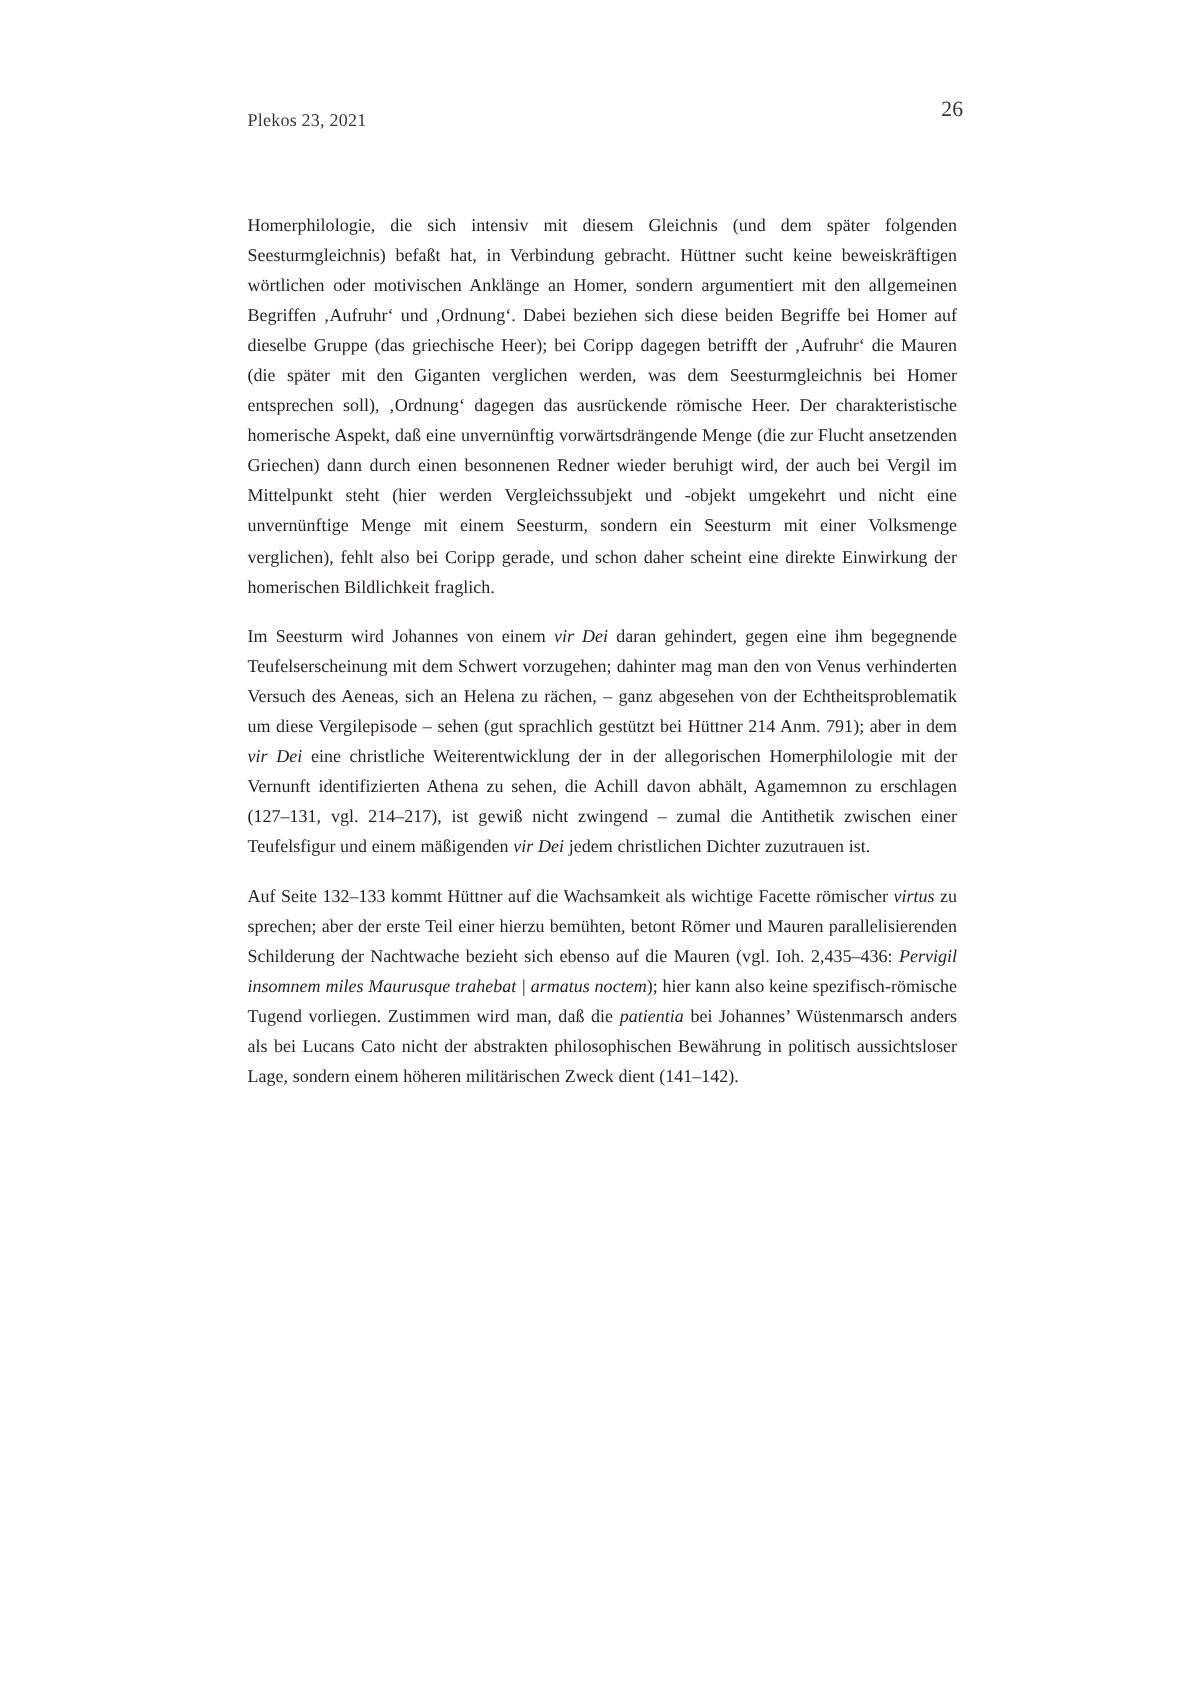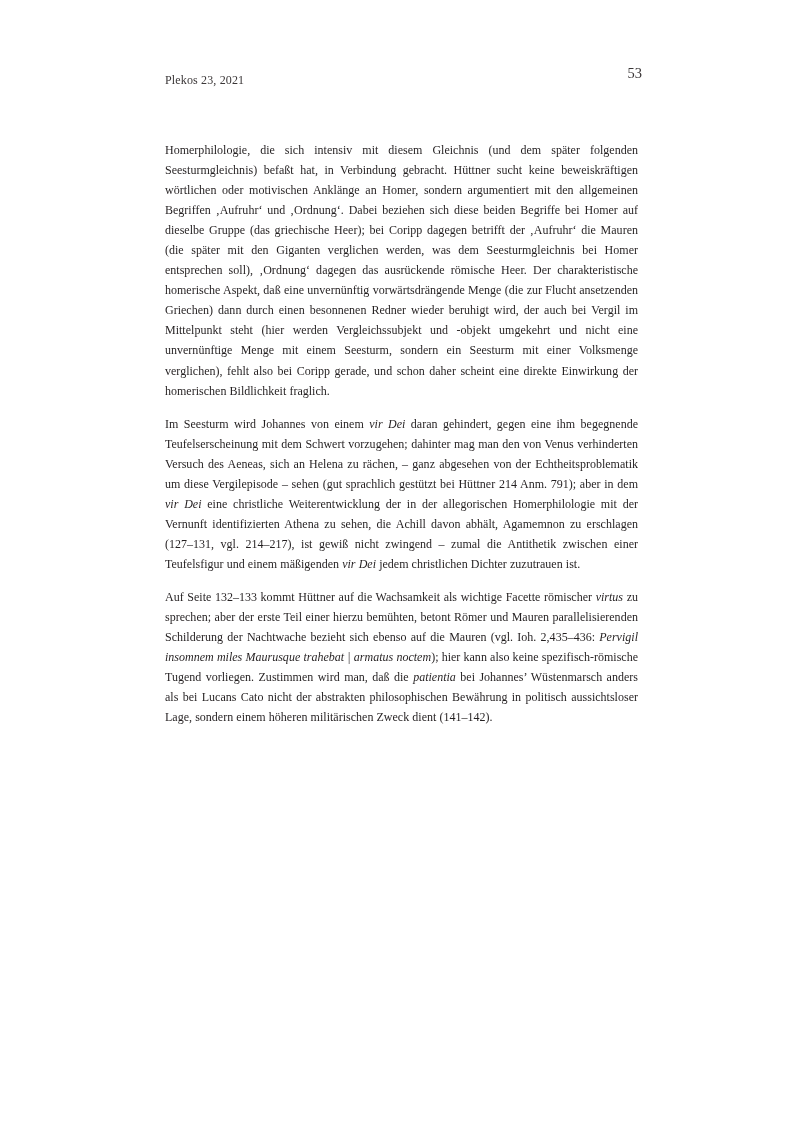--- a/index.html
+++ b/index.html
@@ -77,21 +77,21 @@
   .para em {
   }
 </style>
 </head>
 <body>
 
 <div class="page">
 
   <div class="running-head">
     <div class="running-head-title">Plekos 23, 2021</div>
-    <div class="running-head-folio">53</div>
+    <div class="running-head-folio">26</div>
   </div>
 
   <div class="textblock" id="textblock">
       <p class="para" id="para-1"><span>Homerphilologie, die sich intensiv mit diesem Gleichnis (und dem später folgenden Seesturmgleichnis) befaßt hat, in Verbindung gebracht. Hüttner sucht keine beweiskräftigen wörtlichen oder motivischen Anklänge an Homer, sondern argumentiert mit den allgemeinen Begriffen ‚Aufruhr‘ und ‚Ordnung‘. Dabei beziehen sich diese beiden Begriffe bei Homer auf dieselbe Gruppe (das griechische Heer); bei Coripp dagegen betrifft der ‚Aufruhr‘ die Mauren (die später mit den Giganten verglichen werden, was dem Seesturmgleichnis bei Homer entsprechen soll), ‚Ordnung‘ dagegen das ausrückende römische Heer. Der charakteristische homerische Aspekt, daß eine unvernünftig vorwärtsdrängende Menge (die zur Flucht ansetzenden Griechen) dann durch einen besonnenen Redner wieder beruhigt wird, der auch bei Vergil im Mittelpunkt steht (hier werden Vergleichssubjekt und -objekt umgekehrt und nicht eine unvernünftige Menge mit einem Seesturm, sondern ein Seesturm mit einer Volksmenge verglichen), fehlt also bei Coripp gerade, und schon daher scheint eine direkte Einwirkung der homerischen Bildlichkeit fraglich.</span></p>
       <p class="para" id="para-2"><span>Im Seesturm wird Johannes von einem </span><i>vir Dei</i><span> daran gehindert, gegen eine ihm begegnende Teufelserscheinung mit dem Schwert vorzugehen; dahinter mag man den von Venus verhinderten Versuch des Aeneas, sich an Helena zu rächen, – ganz abgesehen von der Echtheitsproblematik um diese Vergilepisode – sehen (gut sprachlich gestützt bei Hüttner 214 Anm. 791); aber in dem </span><i>vir Dei</i><span> eine christliche Weiterentwicklung der in der allegorischen Homerphilologie mit der Vernunft identifizierten Athena zu sehen, die Achill davon abhält, Agamemnon zu erschlagen (127–131, vgl. 214–217), ist gewiß nicht zwingend – zumal die Antithetik zwischen einer Teufelsfigur und einem mäßigenden </span><i>vir Dei</i><span> jedem christlichen Dichter zuzutrauen ist.</span></p>
       <p class="para" id="para-3"><span>Auf Seite 132–133 kommt Hüttner auf die Wachsamkeit als wichtige Facette römischer </span><i>virtus</i><span> zu sprechen; aber der erste Teil einer hierzu bemühten, betont Römer und Mauren parallelisierenden Schilderung der Nachtwache bezieht sich ebenso auf die Mauren (vgl. Ioh. 2,435–436: </span><i>Pervigil insomnem miles Maurusque trahebat | armatus noctem</i><span>); hier kann also keine spezifisch-römische Tugend vorliegen. Zustimmen wird man, daß die </span><i>patientia</i><span> bei Johannes’ Wüstenmarsch anders als bei Lucans Cato nicht der abstrakten philosophischen Bewährung in politisch aussichtsloser Lage, sondern einem höheren militärischen Zweck dient (141–142).</span></p>
     </div>
 
 </div>
 

